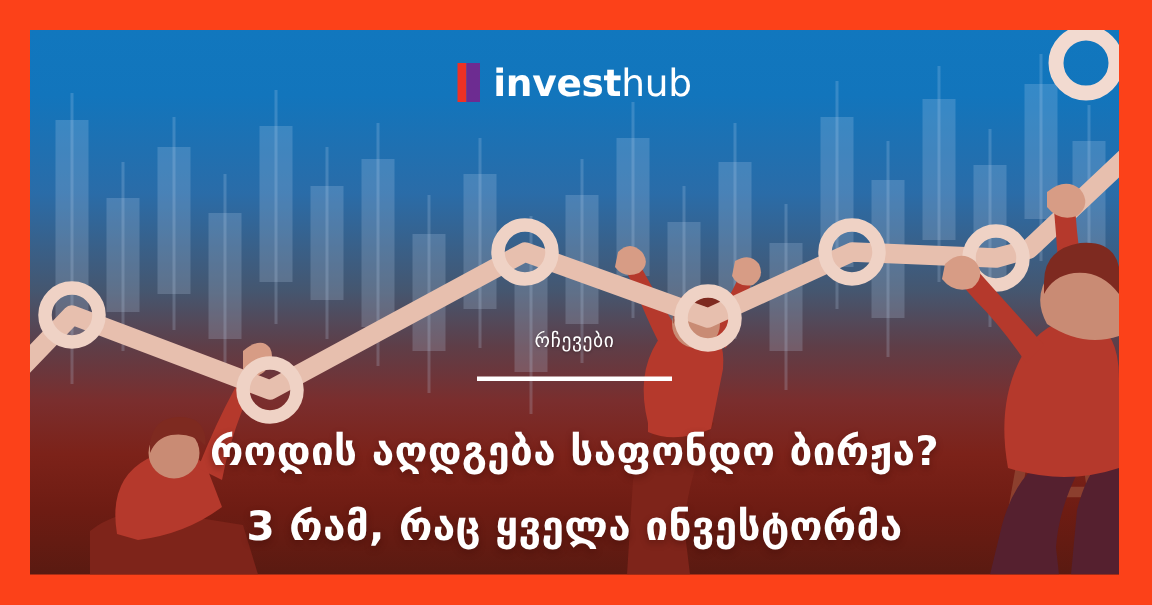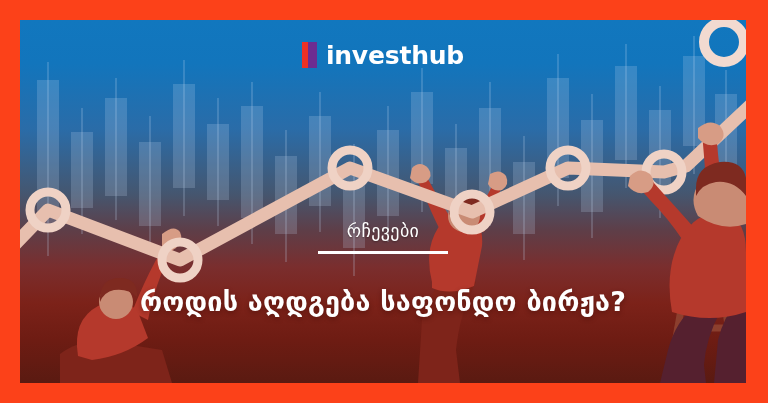--- a/index.html
+++ b/index.html
@@ -54,32 +54,32 @@
   }
   #logo .mark .s2{
     position:absolute; left:6px; top:0; width:9px; height:26px;
     background:#6D2C91;
   }
   #logo .wordmark{
     font-size:25px; letter-spacing:-0.2px; line-height:1;
     color:#ffffff; white-space:nowrap;
   }
   #logo .wordmark .bold{ font-weight:700; }
-  #logo .wordmark .light{ font-weight:700;margin-top:14px; }
+  #logo .wordmark .light{ font-weight:400;margin-top:14px; }
 
   
   #category{
     position:absolute;
     left:0; right:0; top:200px;
     text-align:center;
     z-index:6;
   }
   #category .cat-text{
     display:block;
-    font-size:18px; font-weight:400; color:#ffffff;
+    font-size:13px; font-weight:400; color:#ffffff;
     letter-spacing:.4px; line-height:1.2;
     text-shadow:0 1px 2px rgba(0,0,0,.35);
   }
   #rule{
     position:absolute;
     left:50%; transform:translateX(-50%);
     top:231px;
     width:130px; height:3px;
     background:#ffffff;
     z-index:6;
@@ -239,16 +239,17 @@
       <span class="wordmark"><span class="bold">invest</span><span class="light">hub</span></span>
     </div>
 
     <div id="category">
       <span class="cat-text">რჩევები</span>
     </div>
     <div id="rule"></div>
 
     <div id="headline">
       <span class="hl">როდის აღდგება საფონდო ბირჟა?</span>
+      <span class="hl">3 რამ, რაც ყველა ინვესტორმა</span>
     </div>
 
   </div>
 </div>
 
 </body></html>

